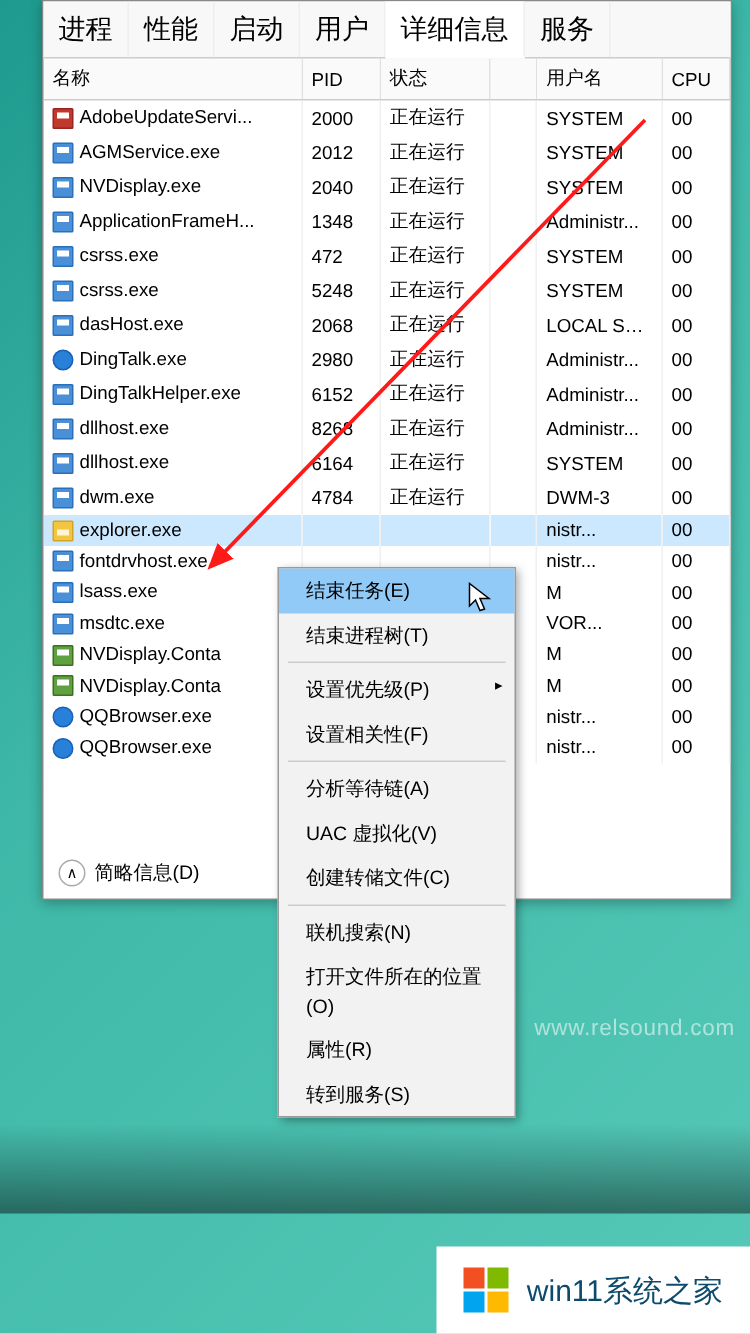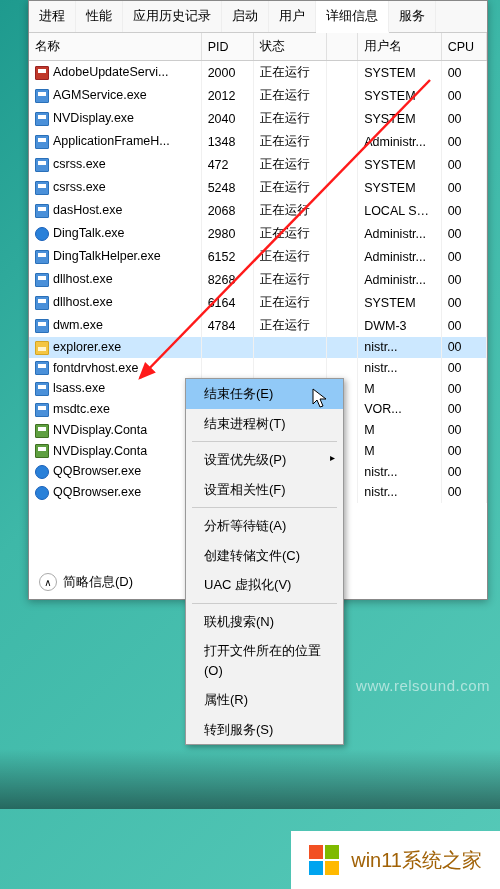--- a/index.html
+++ b/index.html
@@ -19,21 +19,21 @@
       width: 460px;
       height: 600px;
       background: #fff;
       border: 1px solid #888;
       box-shadow: 0 2px 8px rgba(0,0,0,0.3);
     }
     .tabs {
       display: flex;
       border-bottom: 1px solid #ccc;
       background: #f8f8f8;
-      font-size: 13px;
+      font-size: 18px;
     }
     .tab {
       padding: 6px 10px;
       cursor: pointer;
       border-right: 1px solid #eee;
       white-space: nowrap;
     }
     .tab.active {
       background: #fff;
       border-bottom: 2px solid #fff;
@@ -172,21 +172,21 @@
       position: absolute;
       bottom: 0;
       right: 0;
       background: #fff;
       padding: 14px 18px;
       display: flex;
       align-items: center;
       gap: 12px;
       font-size: 20px;
       font-weight: 500;
-      color: #a16207;
+      color: #0c4a6e;
       text-align: center;
     }
     .win-squares {
       display: grid;
       grid-template-columns: 14px 14px;
       grid-template-rows: 14px 14px;
       gap: 2px;
     }
     .sq1 { background: #f25022; }
     .sq2 { background: #7fba00; }
@@ -200,21 +200,20 @@
       background: linear-gradient(to bottom, rgba(0,0,0,0), rgba(0,0,0,0.45));
     }
   </style>
 </head>
 <body>
 
 <div class="window">
   <div class="tabs" id="tabs-container">
       <div class="tab">进程</div>
       <div class="tab">性能</div>
-      <div class="tab">应用历史记录</div>
       <div class="tab">启动</div>
       <div class="tab">用户</div>
       <div class="tab active">详细信息</div>
       <div class="tab">服务</div>
     </div>
   <div class="table-container">
     <table>
       <thead>
         <tr id="header-row">
             <th class="col-name">名称</th>
@@ -396,22 +395,22 @@
 </div>
 
 <div class="context-menu" id="ctx-menu">
     <div class="menu-item hover">结束任务(E)</div>
     <div class="menu-item">结束进程树(T)</div>
     <div class="menu-sep"></div>
     <div class="menu-item has-sub">设置优先级(P)</div>
     <div class="menu-item">设置相关性(F)</div>
     <div class="menu-sep"></div>
     <div class="menu-item">分析等待链(A)</div>
+    <div class="menu-item">UAC 虚拟化(V)</div>
     <div class="menu-item">创建转储文件(C)</div>
-    <div class="menu-item">UAC 虚拟化(V)</div>
     <div class="menu-sep"></div>
     <div class="menu-item">联机搜索(N)</div>
     <div class="menu-item">打开文件所在的位置(O)</div>
     <div class="menu-item">属性(R)</div>
     <div class="menu-item">转到服务(S)</div>
   </div>
 
 <svg class="red-arrow" width="500" height="400" style="top:0;left:0">
   <defs>
     <marker id="ah" markerWidth="8" markerHeight="8" refX="6" refY="3" orient="auto">

